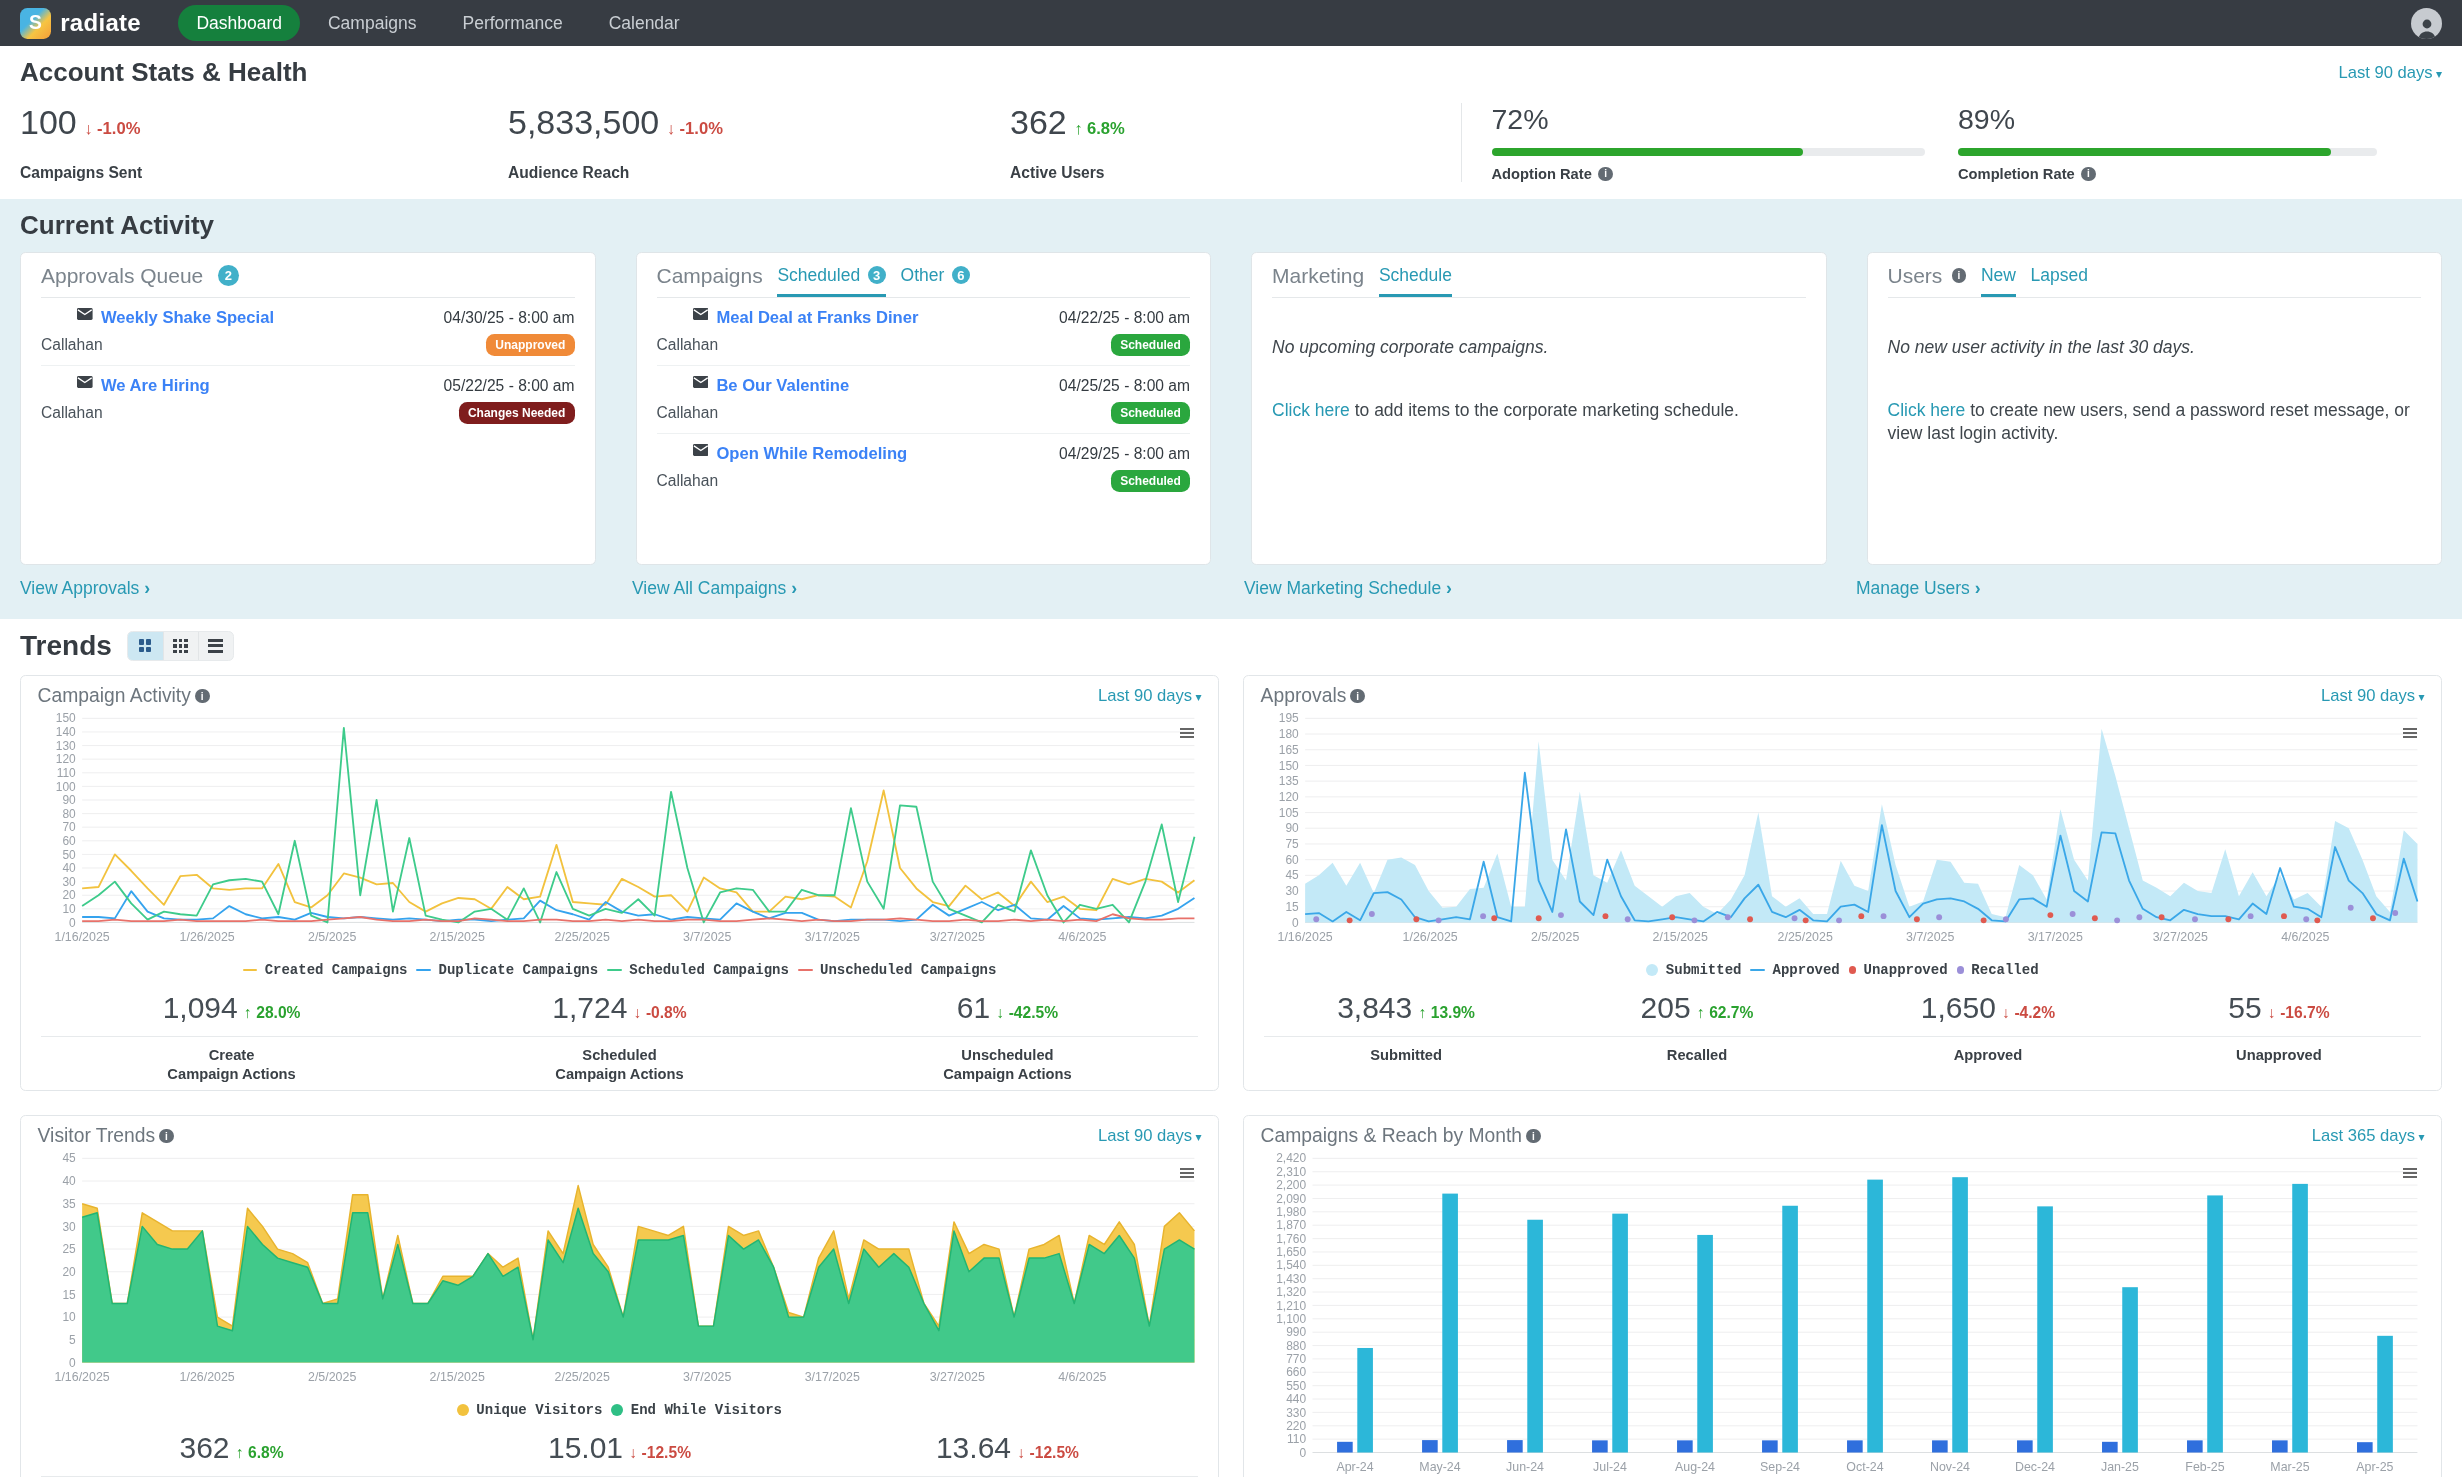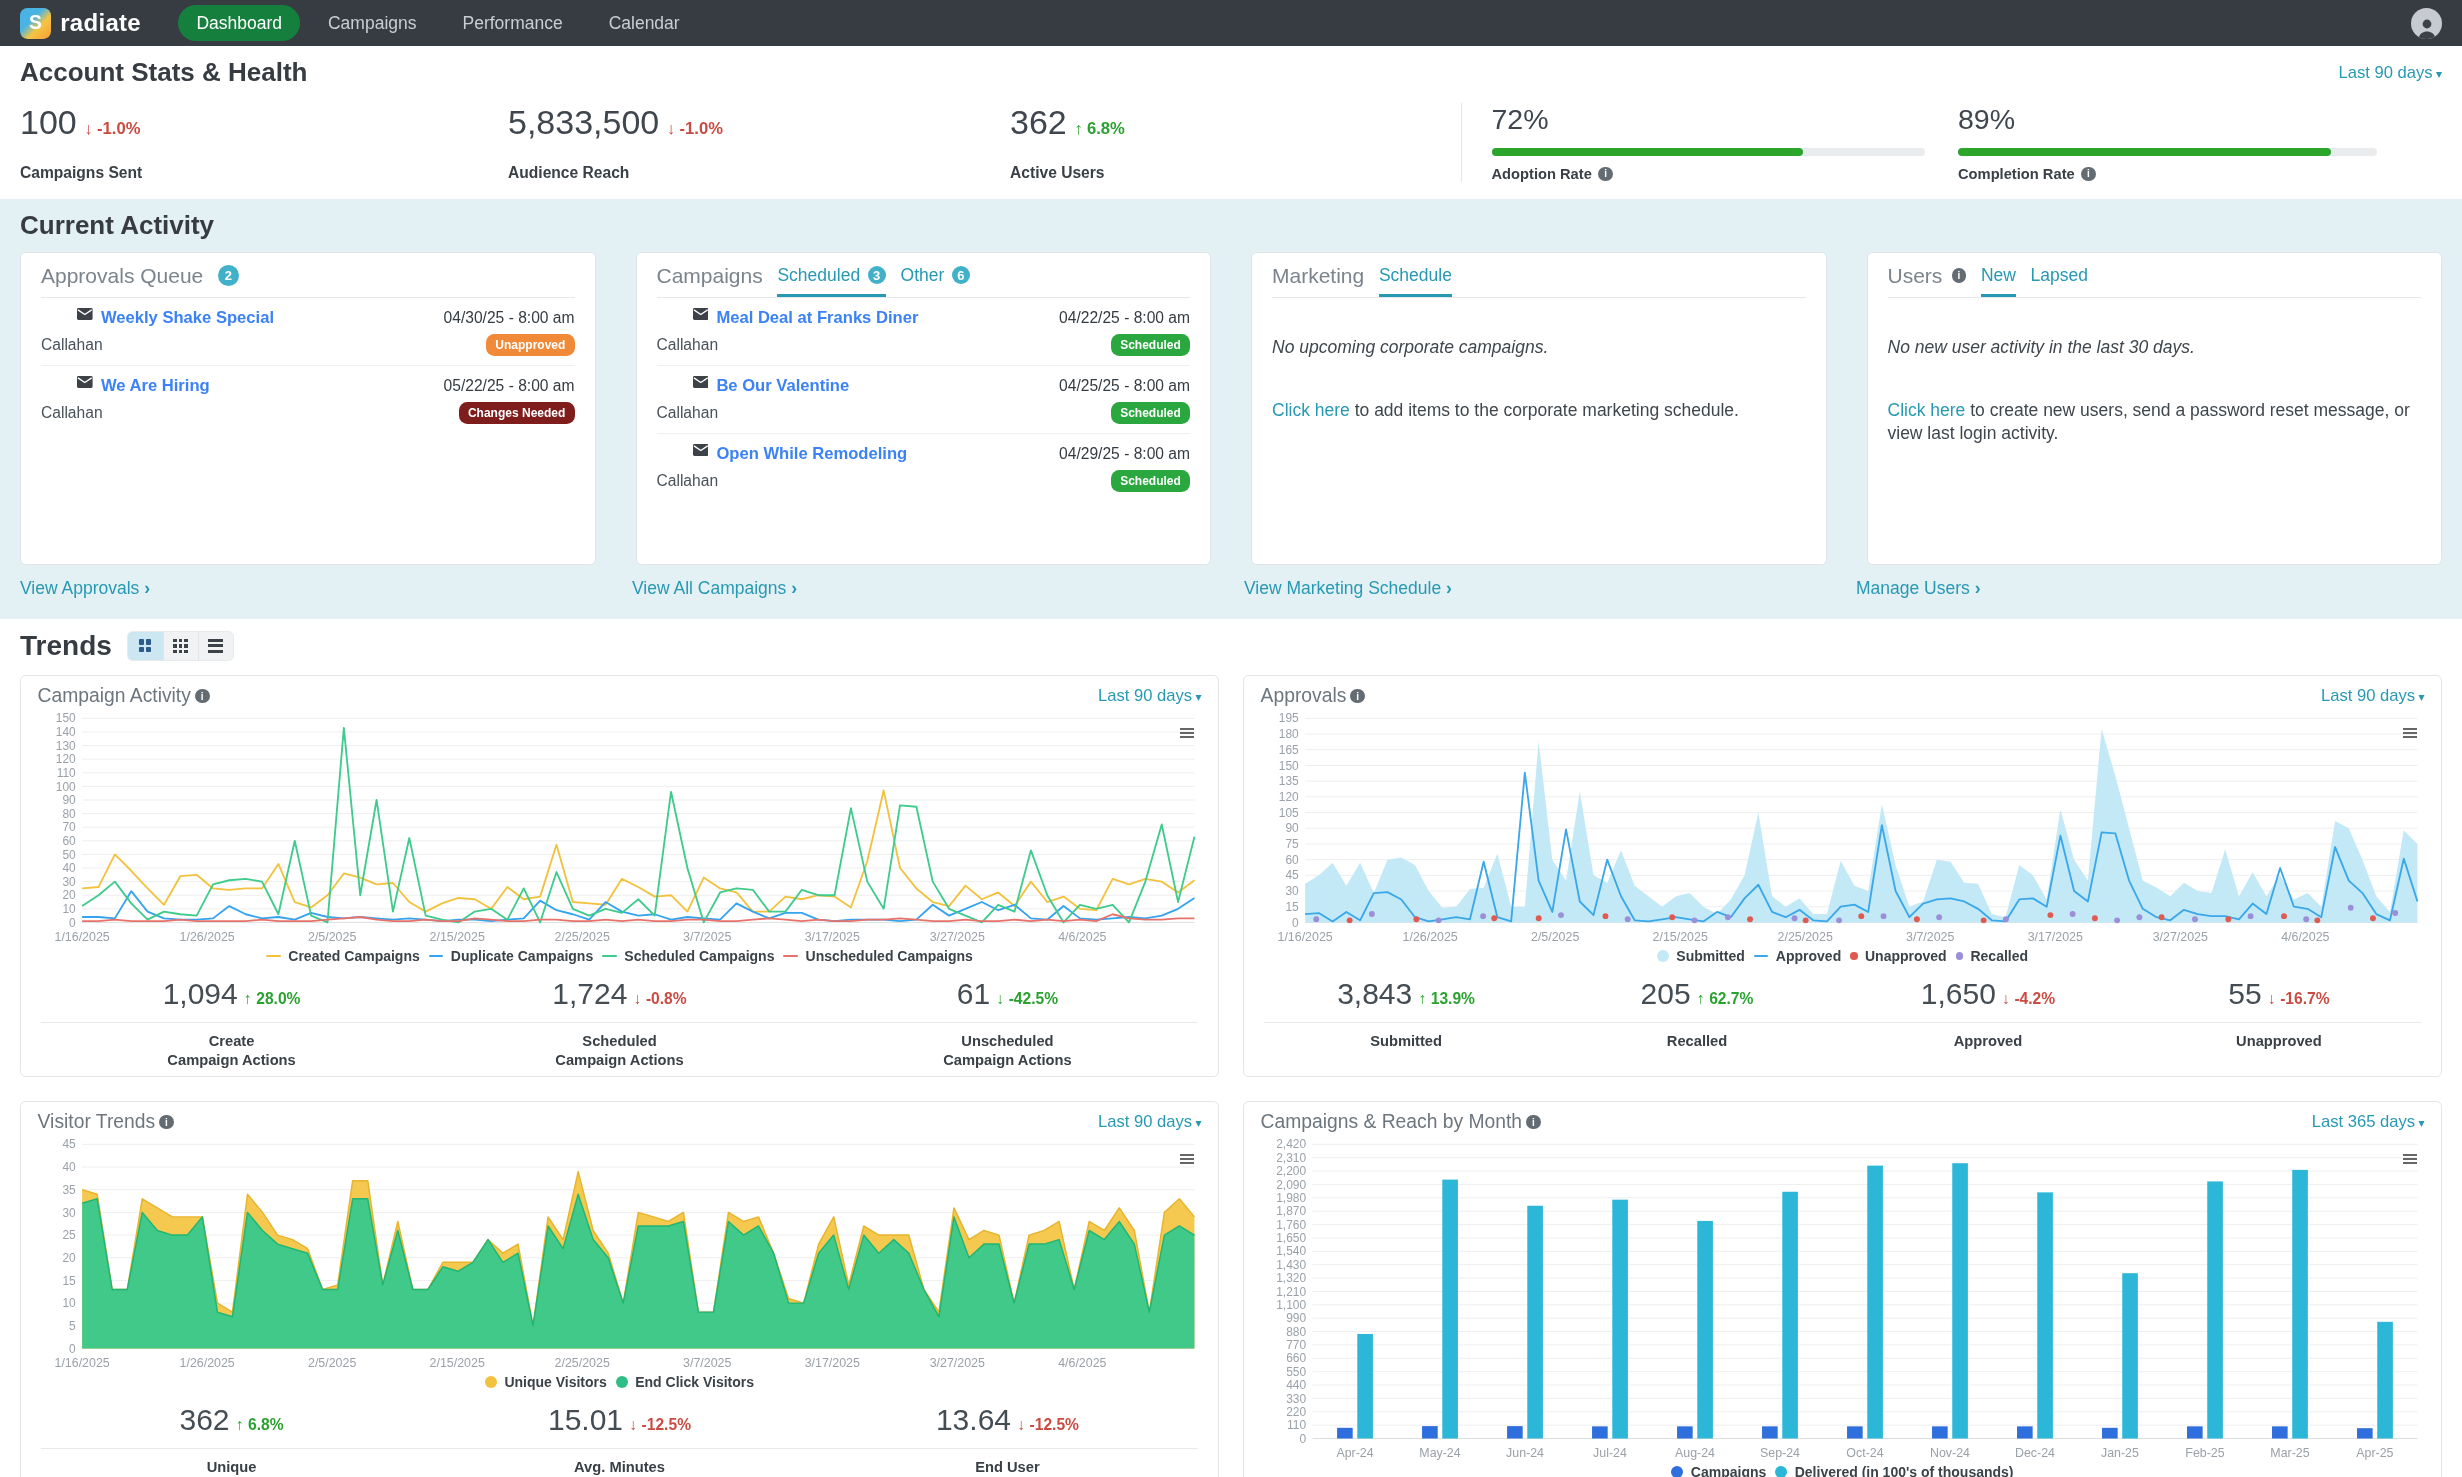--- a/index.html
+++ b/index.html
@@ -81,21 +81,21 @@
   .ico-list { display:flex; flex-direction:column; gap:2.8px; }
   .ico-list i { width:14.7px; height:2.8px; background:#3c4248; }
 
   .charts-grid { display:grid; grid-template-columns:1fr 1fr; gap:24px 24px; margin-top:13px; }
   .chart-card { border:0.9px solid #e2e6e9; border-radius:5.5px; background:#fff; padding:9.2px 16.6px 5.5px; position:relative; }
   .chart-head { display:flex; justify-content:space-between; align-items:center; }
   .chart-title { font-size:19.3px; color:#6d767e; display:flex; gap:4px; align-items:center; }
   svg.chart { width:100%; display:block; margin-top:3.7px; }
   .burger { position:absolute; right:24px; top:52px; display:flex; flex-direction:column; gap:1.8px; cursor:pointer; }
   .burger i { width:14px; height:2.3px; background:#666; }
-  .legend-row { display:flex; justify-content:center; gap:9px; margin-top:0; }
+  .legend-row { display:flex; justify-content:center; gap:9px; margin-top:14px;font-family:Liberation Mono, monospace; }
   .legend-item { display:inline-flex; align-items:center; gap:7.4px; font-size:14px; font-weight:bold; color:#3b4248; cursor:pointer; }
   .lg { display:inline-block; flex:0 0 auto; }
   .lg-dash { width:14.7px; height:2.8px; border-radius:1.8px; }
   .lg-dot { width:7.4px; height:7.4px; border-radius:50%; }
   .lg-circle { width:12px; height:12px; border-radius:50%; }
   .cstats { display:flex; margin-top:13px; }
   .cstat { flex:1; text-align:center; }
   .cs-value { font-size:30px; color:#454d54; }
   .cs-delta { font-size:15.6px; font-weight:bold; margin-left:6.4px; }
   .cs-sep { border-top:0.9px solid #e7eaec; margin:11px 3.7px 9.2px; }
@@ -606,21 +606,21 @@
           <path d="M48.0,72.1L64.4,67.2L80.7,165.9L97.1,165.9L113.4,82.0L129.8,101.7L146.1,106.7L162.5,106.7L178.8,86.9L195.2,190.5L211.5,195.5L227.9,82.0L244.2,101.7L260.6,116.5L276.9,121.5L293.3,126.4L309.6,165.9L326.0,165.9L342.3,67.2L358.7,67.2L375.0,160.9L391.4,101.7L407.7,165.9L424.1,165.9L440.4,141.2L456.8,146.1L473.1,136.3L489.5,111.6L505.8,136.3L522.2,126.4L538.5,205.3L554.9,96.8L571.2,121.5L587.6,62.3L603.9,111.6L620.3,131.3L636.6,180.7L653.0,96.8L669.4,96.8L685.7,96.8L702.1,91.9L718.4,190.5L734.8,190.5L751.1,91.9L767.5,106.7L783.8,96.8L800.2,126.4L816.5,180.7L832.9,180.7L849.2,126.4L865.6,106.7L881.9,165.9L898.3,106.7L914.6,126.4L931.0,111.6L947.3,126.4L963.7,165.9L980.0,195.5L996.4,86.9L1012.7,131.3L1029.1,116.5L1045.4,116.5L1061.8,180.7L1078.1,116.5L1094.5,116.5L1110.8,111.6L1127.2,165.9L1143.5,101.7L1159.9,111.6L1176.2,91.9L1192.6,116.5L1208.9,190.5L1225.3,106.7L1241.6,96.8L1258.0,106.7L1258,230L48,230Z" fill="#41c98a" stroke="none"></path>
           <path d="M48.0,72.1L64.4,67.2L80.7,165.9L97.1,165.9L113.4,82.0L129.8,101.7L146.1,106.7L162.5,106.7L178.8,86.9L195.2,190.5L211.5,195.5L227.9,82.0L244.2,101.7L260.6,116.5L276.9,121.5L293.3,126.4L309.6,165.9L326.0,165.9L342.3,67.2L358.7,67.2L375.0,160.9L391.4,101.7L407.7,165.9L424.1,165.9L440.4,141.2L456.8,146.1L473.1,136.3L489.5,111.6L505.8,136.3L522.2,126.4L538.5,205.3L554.9,96.8L571.2,121.5L587.6,62.3L603.9,111.6L620.3,131.3L636.6,180.7L653.0,96.8L669.4,96.8L685.7,96.8L702.1,91.9L718.4,190.5L734.8,190.5L751.1,91.9L767.5,106.7L783.8,96.8L800.2,126.4L816.5,180.7L832.9,180.7L849.2,126.4L865.6,106.7L881.9,165.9L898.3,106.7L914.6,126.4L931.0,111.6L947.3,126.4L963.7,165.9L980.0,195.5L996.4,86.9L1012.7,131.3L1029.1,116.5L1045.4,116.5L1061.8,180.7L1078.1,116.5L1094.5,116.5L1110.8,111.6L1127.2,165.9L1143.5,101.7L1159.9,111.6L1176.2,91.9L1192.6,116.5L1208.9,190.5L1225.3,106.7L1241.6,96.8L1258.0,106.7" fill="none" stroke="#21b573" stroke-width="1.6" stroke-linejoin="round"></path>
         </svg>
       <div class="legend-row" id="chart-visitors-legend">
           <span class="legend-item">
             <span class="lg lg-circle" style="background: rgb(242, 194, 62);"></span>
             <span>Unique Visitors</span>
           </span>
           <span class="legend-item">
             <span class="lg lg-circle" style="background: rgb(47, 191, 133);"></span>
-            <span>End Click Visitors</span>
+            <span>End While Visitors</span>
           </span>
         </div>
       <div class="cstats">
         <div class="cstat"><span class="cs-value">362</span><span class="cs-delta" style="color: rgb(42, 162, 47);">↑ 6.8%</span></div>
         <div class="cstat"><span class="cs-value">15.01</span><span class="cs-delta" style="color: rgb(203, 75, 66);">↓ -12.5%</span></div>
         <div class="cstat"><span class="cs-value">13.64</span><span class="cs-delta" style="color: rgb(203, 75, 66);">↓ -12.5%</span></div>
       </div>
       <div class="cs-sep"></div>
       <div class="cs-labels">
         <span class="cs-label">Unique

